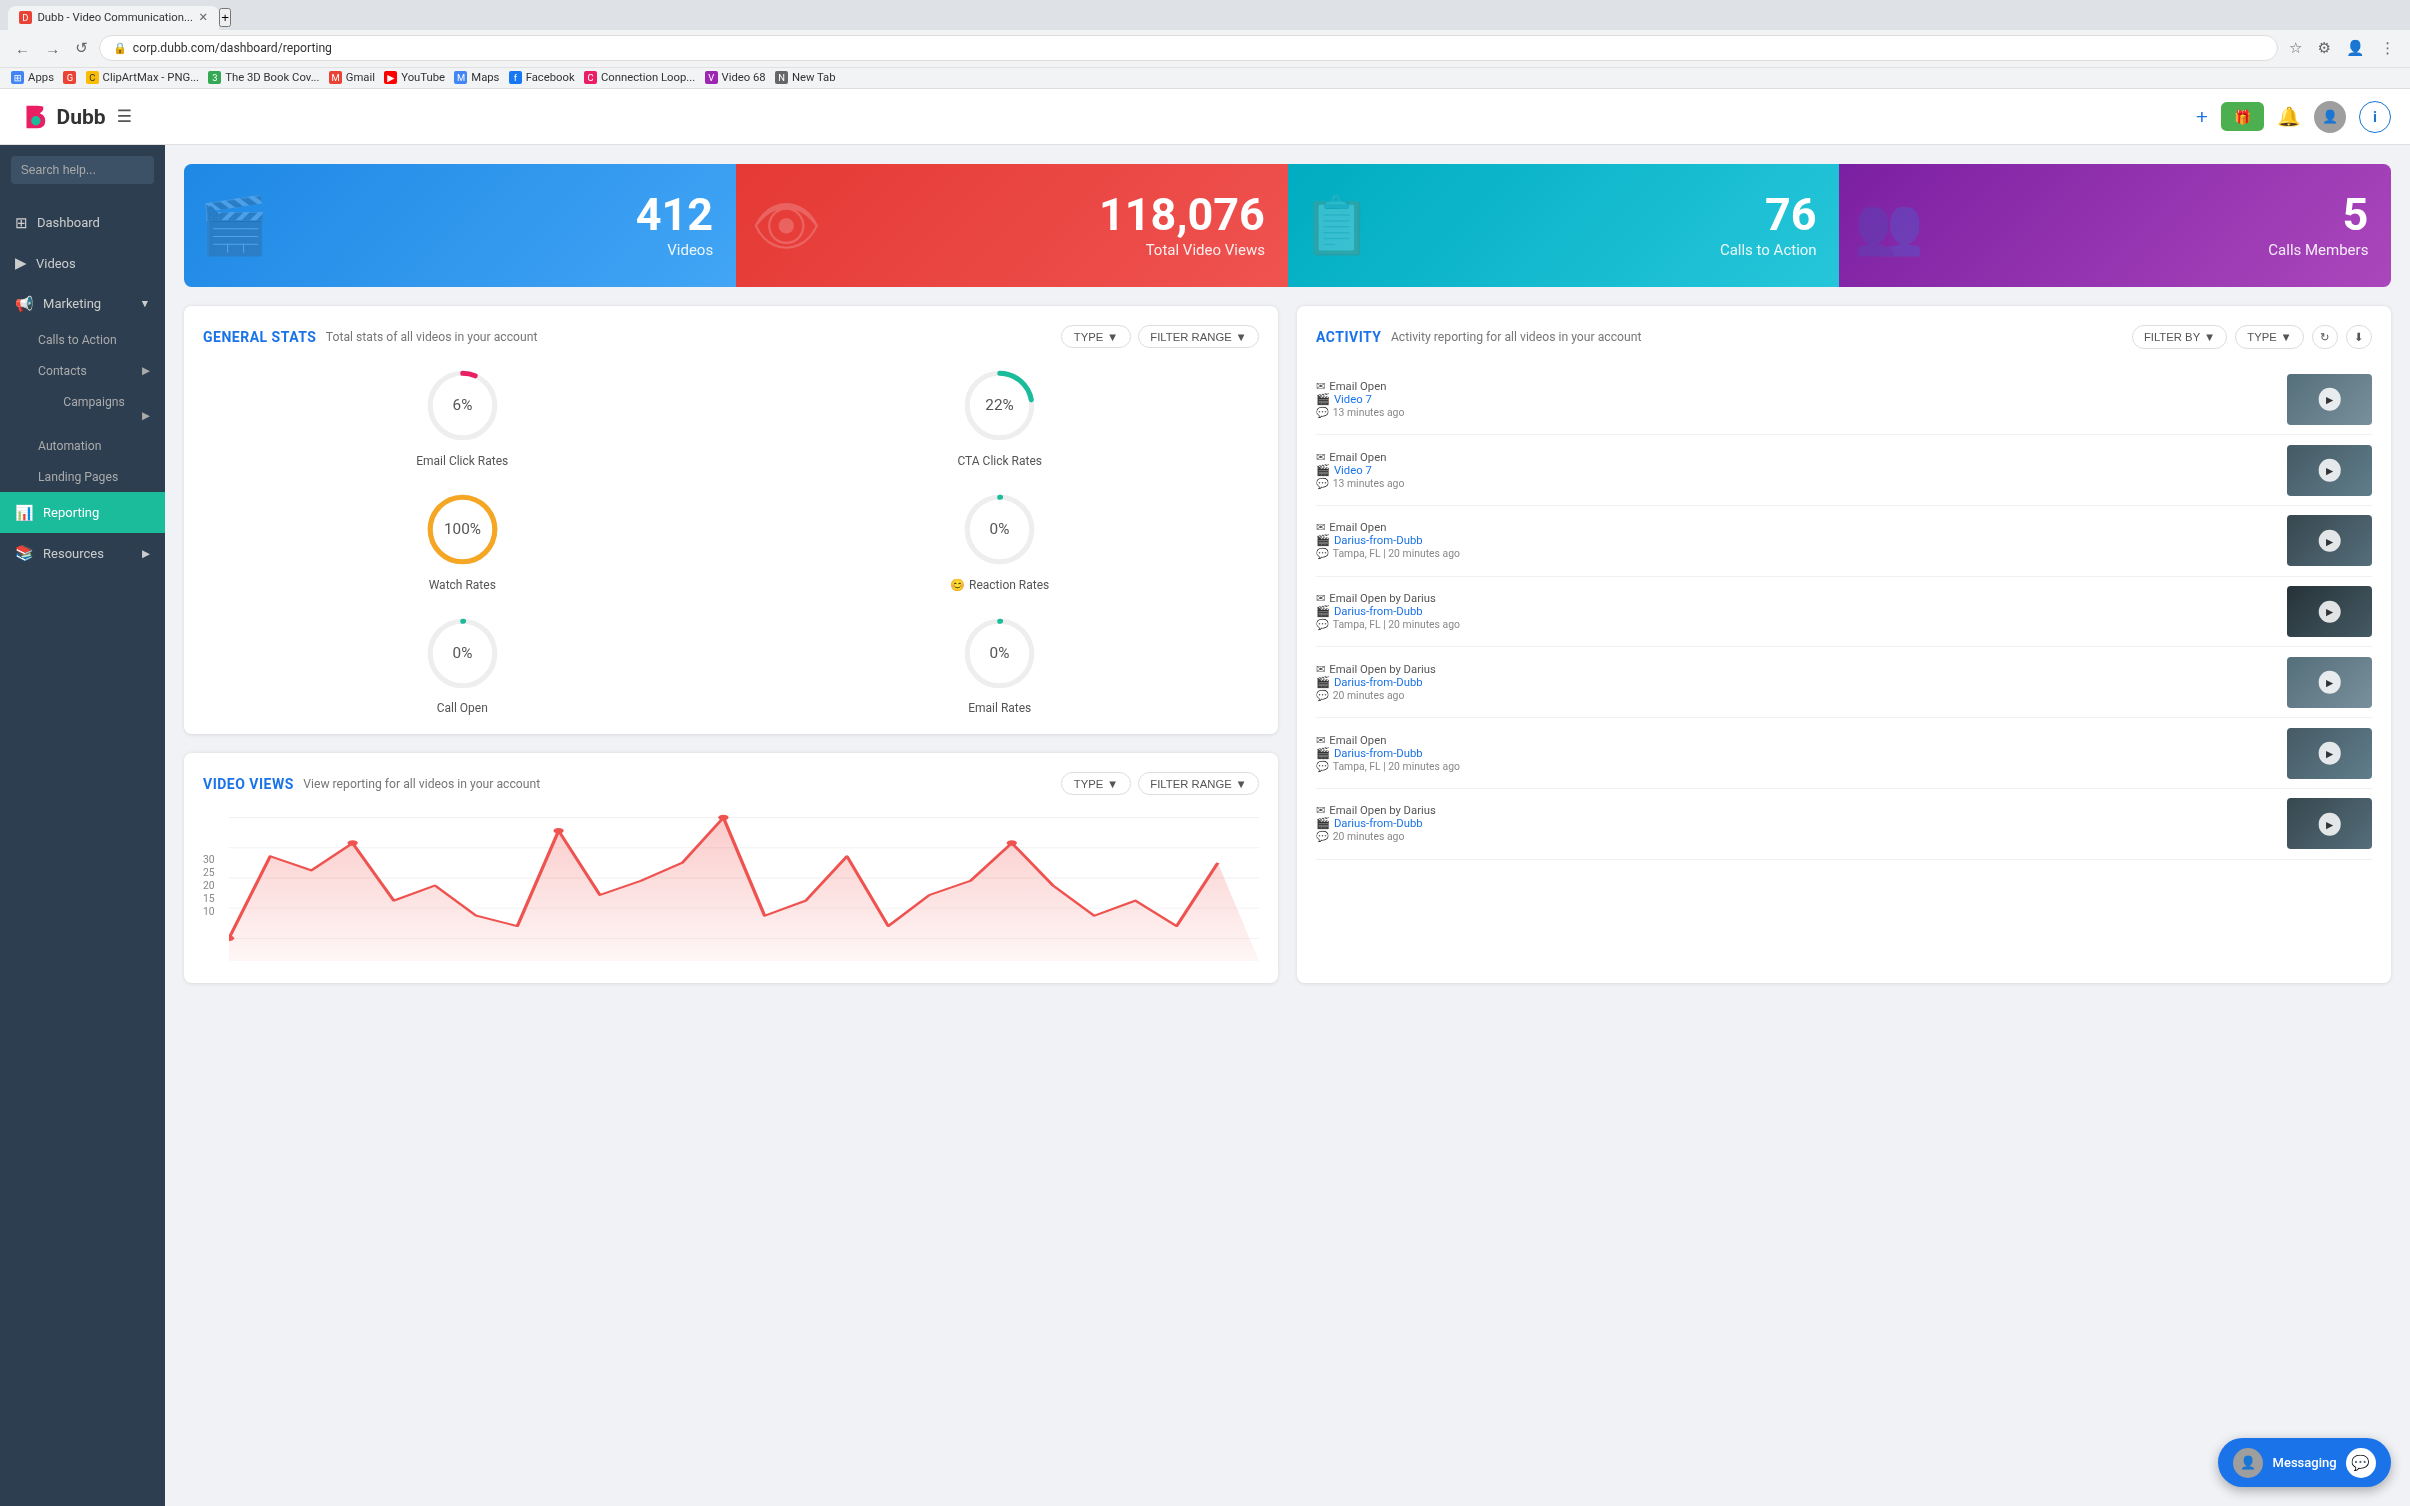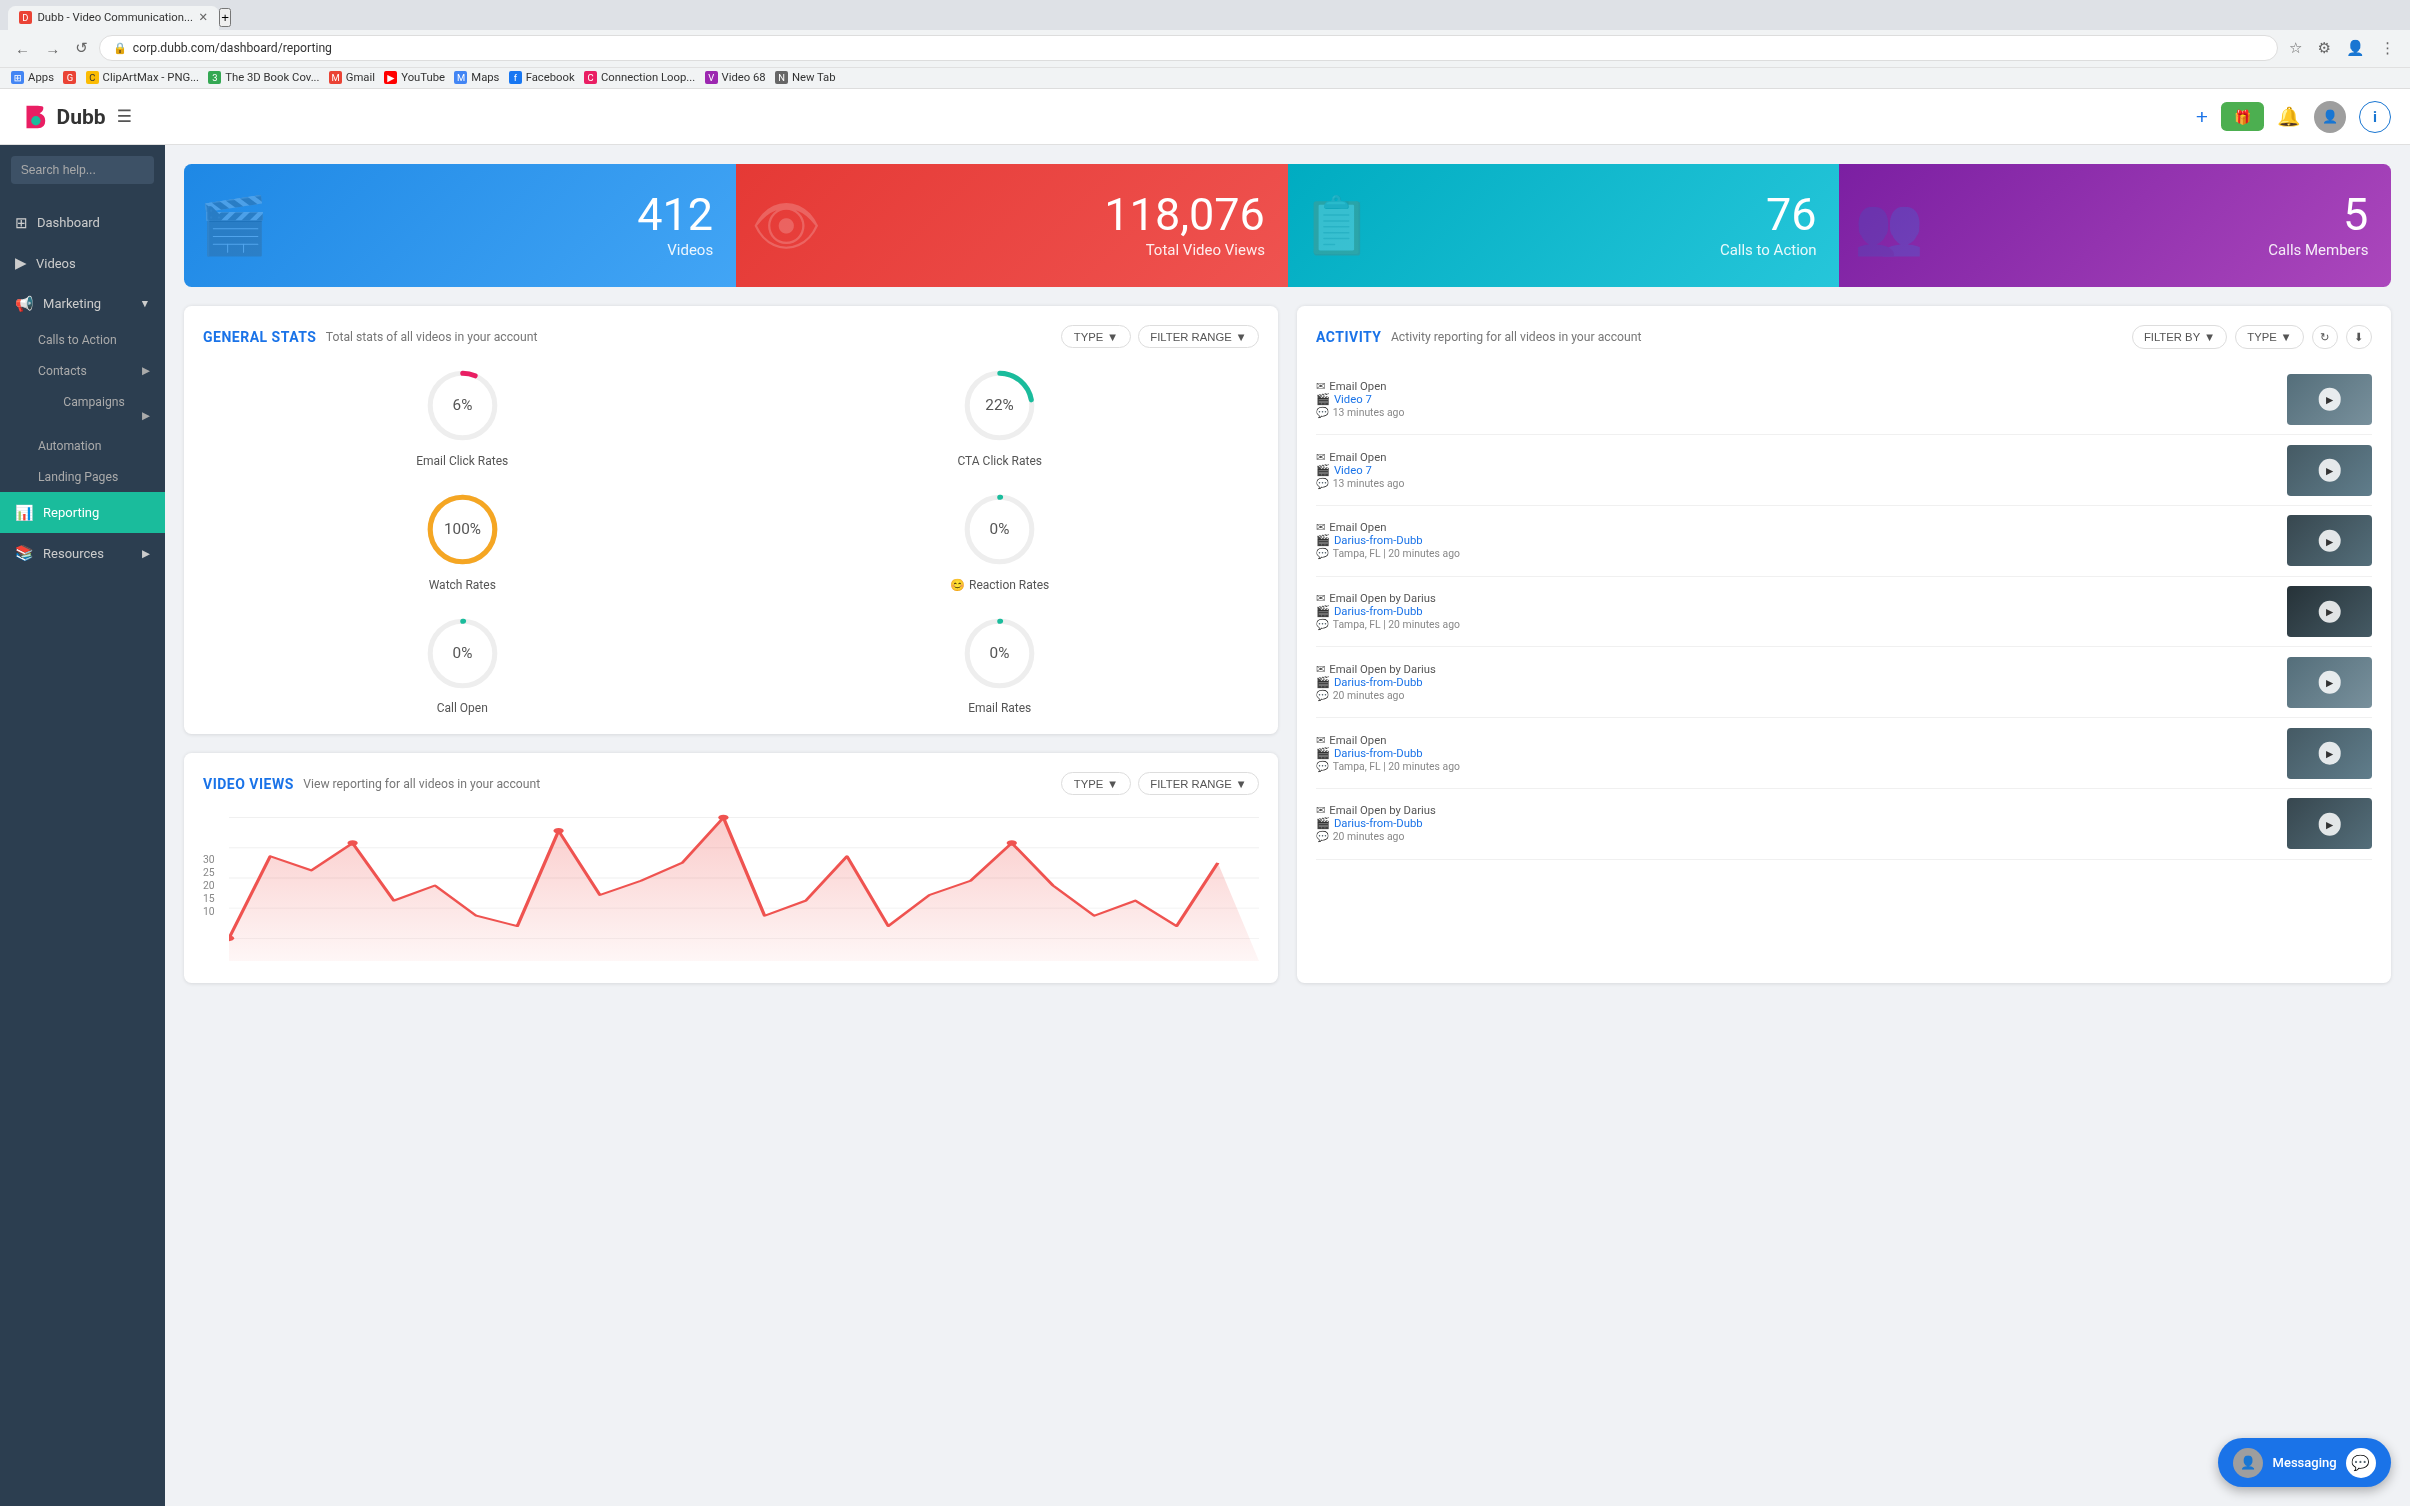--- a/index.html
+++ b/index.html
@@ -60,21 +60,21 @@
     
     .main-content { flex: 1; overflow-y: auto; padding: 19px; }
 
     
     .stats-row { display: grid; grid-template-columns: repeat(4, 1fr); gap: 0; margin-bottom: 19px; border-radius: 7.5px; overflow: hidden; }
     .stat-card { padding: 28px 22.6px; color: white; display: flex; flex-direction: column; align-items: flex-end; justify-content: center; position: relative; min-height: 113px; }
     .stat-card.blue { background: linear-gradient(135deg, #1e88e5 0%, #42a5f5 100%); }
     .stat-card.red { background: linear-gradient(135deg, #e53935 0%, #ef5350 100%); }
     .stat-card.teal { background: linear-gradient(135deg, #00acc1 0%, #26c6da 100%); }
     .stat-card.purple { background: linear-gradient(135deg, #7b1fa2 0%, #ab47bc 100%); }
-    .stat-card-number { font-size: 45px; font-weight: 400; line-height: 1; }
+    .stat-card-number { font-size: 45px; font-weight: 700; line-height: 1; }
     .stat-card-label { font-size: 15px; opacity: 0.9; margin-top: 3.8px; }
     .stat-card-bg-icon { position: absolute; left: 15px; top: 50%; transform: translateY(-50%); font-size: 56px; opacity: 0.2; }
 
     
     .panels-row { display: grid; grid-template-columns: 1fr 1fr; gap: 19px; }
 
     .panel { background: white; border-radius: 7.5px; padding: 19px; box-shadow: 0 0.9px 3.8px rgba(0,0,0,0.1); }
 
     .panel-header { display: flex; align-items: center; margin-bottom: 15px; gap: 9.4px; }
     .panel-title { font-size: 14px; font-weight: 700; color: #1a73e8; text-transform: uppercase; letter-spacing: 0.5px; }

